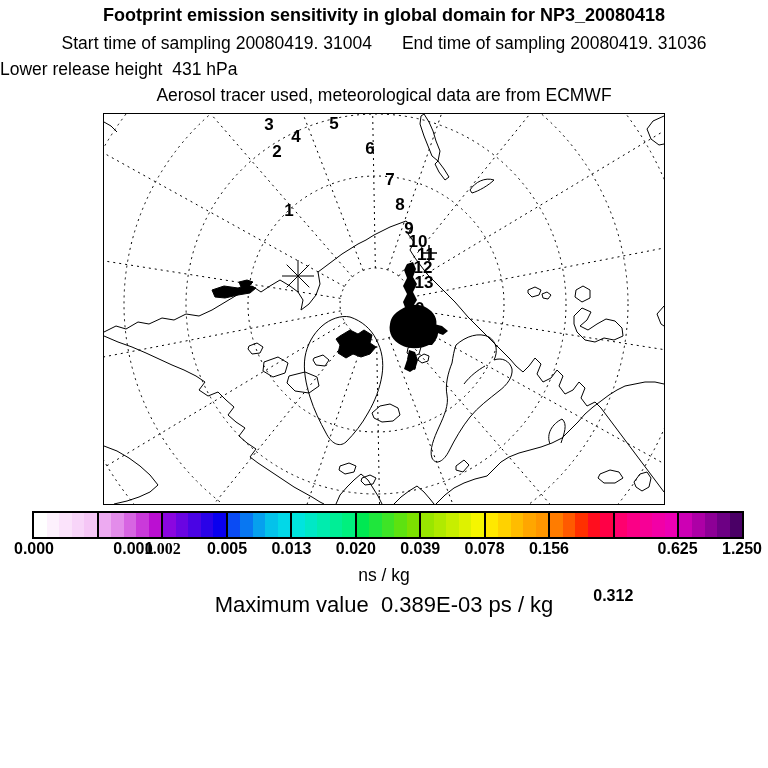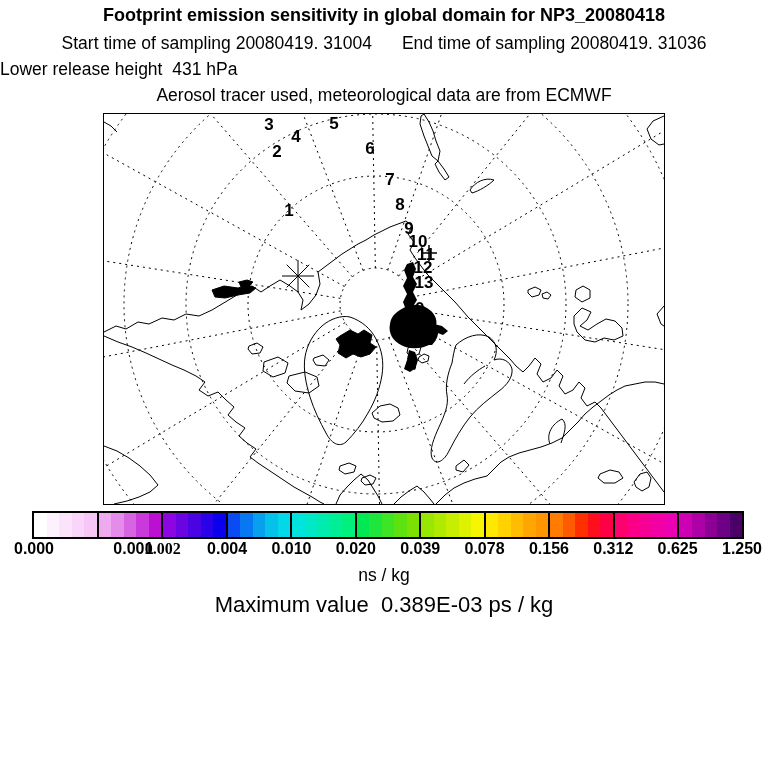--- a/index.html
+++ b/index.html
@@ -240,25 +240,25 @@
       <div class="cb-cell" style="background: rgb(173, 0, 166);"></div>
       <div class="cb-cell" style="background: rgb(141, 0, 150);"></div>
       <div class="cb-cell" style="background: rgb(109, 0, 132);"></div>
       <div class="cb-cell" style="background: rgb(74, 0, 102);"></div>
     </div>
   </div>
 <div class="abs" id="colorbar-ticks">
     <span class="cb-tick" style="left: 34px;">0.000</span>
     <span class="cb-tick" style="left: 98.3636px; margin-left: 35px;">0.001</span>
     <span class="cb-tick" style="left: 162.727px; font-family: Liberation Serif, serif;">0.002</span>
-    <span class="cb-tick" style="left: 227.091px;">0.004</span>
-    <span class="cb-tick" style="left: 291.455px;">0.010</span>
+    <span class="cb-tick" style="left: 227.091px;">0.005</span>
+    <span class="cb-tick" style="left: 291.455px;">0.013</span>
     <span class="cb-tick" style="left: 355.818px;">0.020</span>
     <span class="cb-tick" style="left: 420.182px;">0.039</span>
     <span class="cb-tick" style="left: 484.545px;">0.078</span>
     <span class="cb-tick" style="left: 548.909px;">0.156</span>
-    <span class="cb-tick" style="left: 613.273px;">0.312</span>
+    <span class="cb-tick" style="left: 613.273px; margin-top: 47px;">0.312</span>
     <span class="cb-tick" style="left: 677.636px;">0.625</span>
     <span class="cb-tick" style="left: 742px;">1.250</span>
   </div>
 
 <div class="abs ctr units pre">ns / kg</div>
 <div class="abs ctr maxval pre">Maximum value  0.389E-03 ps / kg</div>
 
 </body></html>

